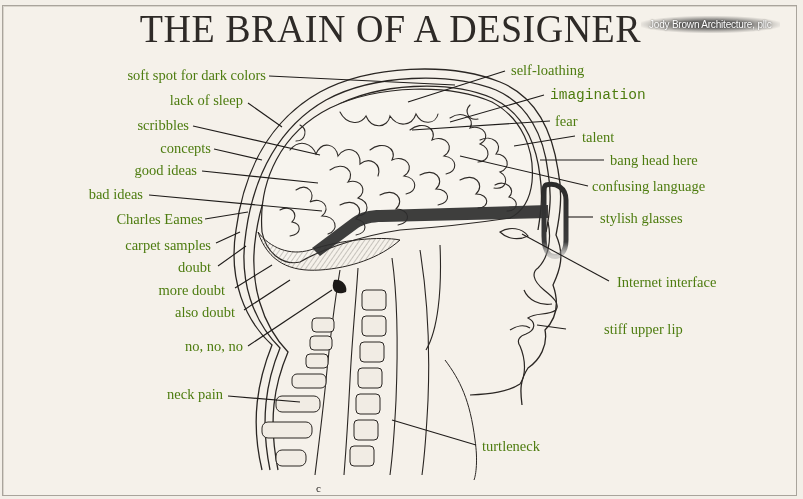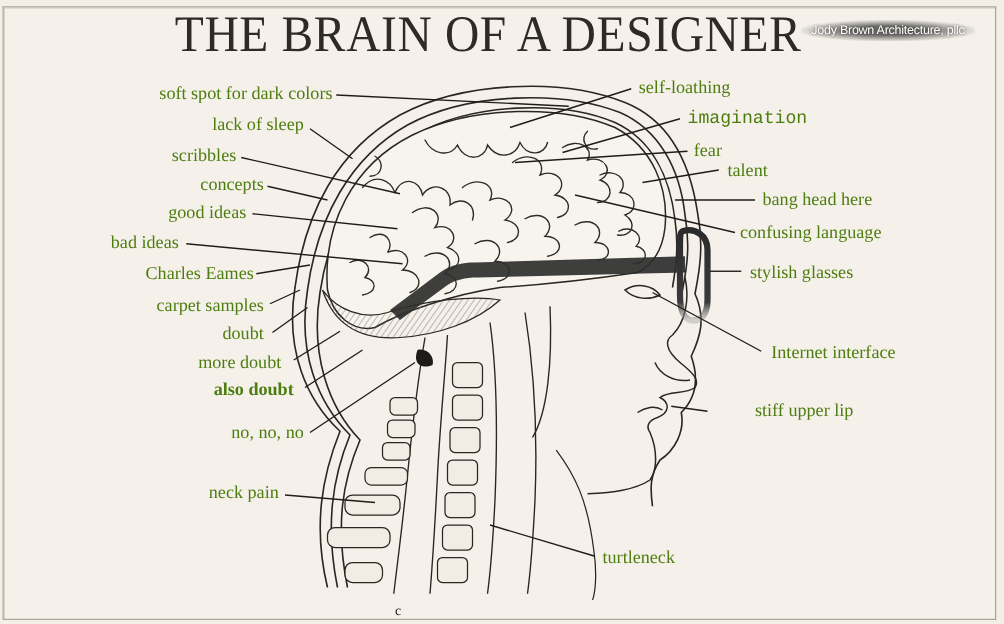--- a/index.html
+++ b/index.html
@@ -164,21 +164,21 @@
 <div class="lbl r" style="right:537px; top:67px;">soft spot for dark colors</div>
 <div class="lbl r" style="right:560px; top:92px;">lack of sleep</div>
 <div class="lbl r" style="right:614px; top:117px;">scribbles</div>
 <div class="lbl r" style="right:592px; top:140px;">concepts</div>
 <div class="lbl r" style="right:606px; top:162px;">good ideas</div>
 <div class="lbl r" style="right:660px; top:186px;">bad ideas</div>
 <div class="lbl r" style="right:600px; top:211px;">Charles Eames</div>
 <div class="lbl r" style="right:592px; top:237px;">carpet samples</div>
 <div class="lbl r" style="right:592px; top:259px;">doubt</div>
 <div class="lbl r" style="right:578px; top:282px;">more doubt</div>
-<div class="lbl r" style="right:568px; top:304px;font-weight:bold;">also doubt</div>
+<div class="lbl r" style="right:568px; top:304px;">also doubt</div>
 <div class="lbl r" style="right:560px; top:338px;text-align:center;">no, no, no</div>
 <div class="lbl r" style="right:580px; top:386px;text-align:center;">neck pain</div>
 
 <div class="lbl" style="left:511px; top:62px;">self-loathing</div>
 <div class="lbl" style="left:550px; top:87px;font-family:Liberation Mono, monospace;">imagination</div>
 <div class="lbl" style="left:555px; top:113px;">fear</div>
 <div class="lbl" style="left:582px; top:129px;">talent</div>
 <div class="lbl" style="left:610px; top:152px;">bang head here</div>
 <div class="lbl" style="left:592px; top:178px;">confusing language</div>
 <div class="lbl" style="left:600px; top:210px;">stylish glasses</div>

